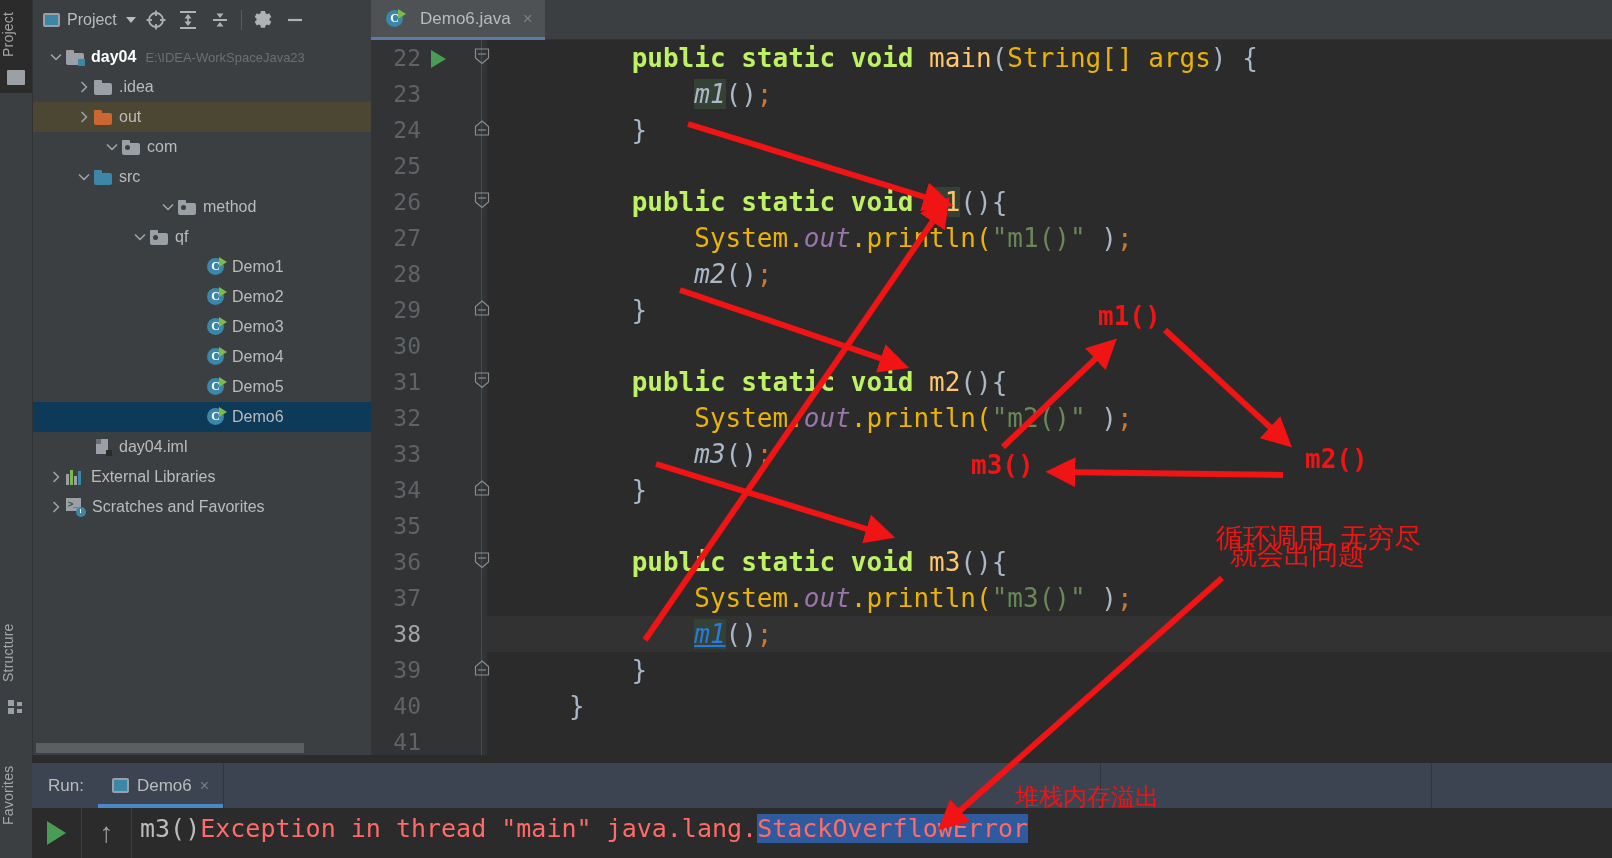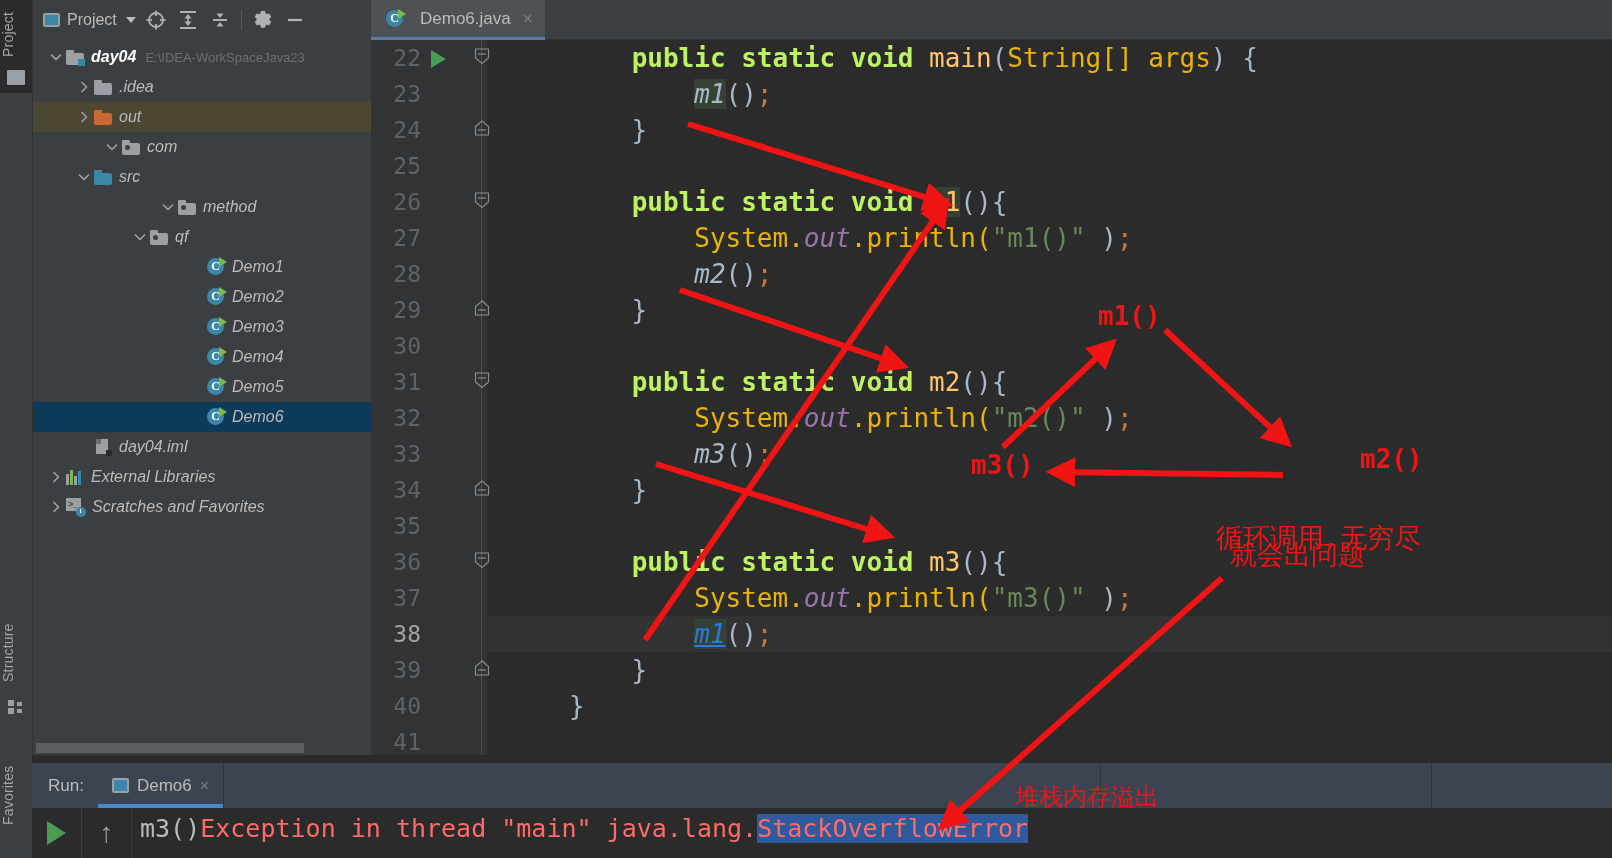--- a/index.html
+++ b/index.html
@@ -43,21 +43,21 @@
             border-top:6px solid #bbbbbb;margin-left:2px;}
   .tbtn{width:30px;height:30px;display:flex;align-items:center;justify-content:center;border-radius:3px;cursor:pointer;}
   .tsep{width:1px;height:20px;background:#5a5a5a;margin:0 4px;}
 
   .tree{flex:1;overflow:hidden;position:relative;font-size:16px;padding-top:2px;}
   .row{height:30px;display:flex;align-items:center;white-space:nowrap;cursor:default;position:relative;}
   .row.sel-out{background:#4b4733;}
   .row.sel-blue{background:#0d3a58;}
   .arrow{width:20px;flex:0 0 20px;display:flex;align-items:center;justify-content:center;}
   .arrow svg{display:block;}
-  .lbl{color:#bbbbbb;font-style:italic;}
+  .lbl{color:#bbbbbb;}
   .lbl.bold{font-weight:bold;color:#ffffff;}
   .path{color:#6e6e6e;font-size:13px;margin-left:9px;}
   .fi{width:18px;height:15px;flex:0 0 18px;margin-right:7px;position:relative;}
   .fi .body{position:absolute;left:0;top:3px;width:18px;height:12px;border-radius:1px 2px 2px 2px;}
   .fi .tab{position:absolute;left:0;top:0;width:8px;height:4px;border-radius:1px 1px 0 0;}
   .fi.grey .body,.fi.grey .tab{background:#9aa0a6;}
   .fi.blue .body,.fi.blue .tab{background:#3c87a8;}
   .fi.orange .body,.fi.orange .tab{background:#cc6633;}
   .fi .dot{position:absolute;left:3px;top:5px;width:5px;height:5px;background:#3c3f41;border-radius:50%;}
   .fi .modbadge{position:absolute;right:-1px;bottom:-1px;width:7px;height:7px;background:#3c87a8;}
@@ -596,20 +596,20 @@
       <line x1="680" y1="290" x2="900" y2="365" stroke="#f01414" stroke-width="6" marker-end="url(#ah)"></line>
       <line x1="656" y1="464" x2="886" y2="535" stroke="#f01414" stroke-width="6" marker-end="url(#ah)"></line>
       <line x1="645" y1="640" x2="944" y2="205" stroke="#f01414" stroke-width="6" marker-end="url(#ah)"></line>
       <line x1="1003" y1="447" x2="1110" y2="345" stroke="#f01414" stroke-width="6" marker-end="url(#ah)"></line>
       <line x1="1165" y1="330" x2="1285" y2="441" stroke="#f01414" stroke-width="6" marker-end="url(#ah)"></line>
       <line x1="1283" y1="475" x2="1055" y2="472" stroke="#f01414" stroke-width="6" marker-end="url(#ah)"></line>
       <line x1="1222" y1="578" x2="945" y2="824" stroke="#f01414" stroke-width="6" marker-end="url(#ah)"></line>
     </svg>
   <div class="overlay" id="annolabels">
       <div class="anno mono" style="left: 1098px; top: 301px;">m1()</div>
-      <div class="anno mono" style="left: 1360px; top: 444px;">m2()</div>
+      <div class="anno mono" style="left: 1305px; top: 444px;">m2()</div>
       <div class="anno mono" style="left: 971px; top: 450px;">m3()</div>
       <div class="anno cn" style="left: 1216px; top: 524px;">循环调用,无穷尽</div>
       <div class="anno cn" style="left: 1216px; top: 541px; margin-left: 14px;">就会出问题</div>
       <div class="anno cn2" style="left: 1015px; top: 781px;">堆栈内存溢出</div>
     </div>
 
 </div>
 
 </body></html>

